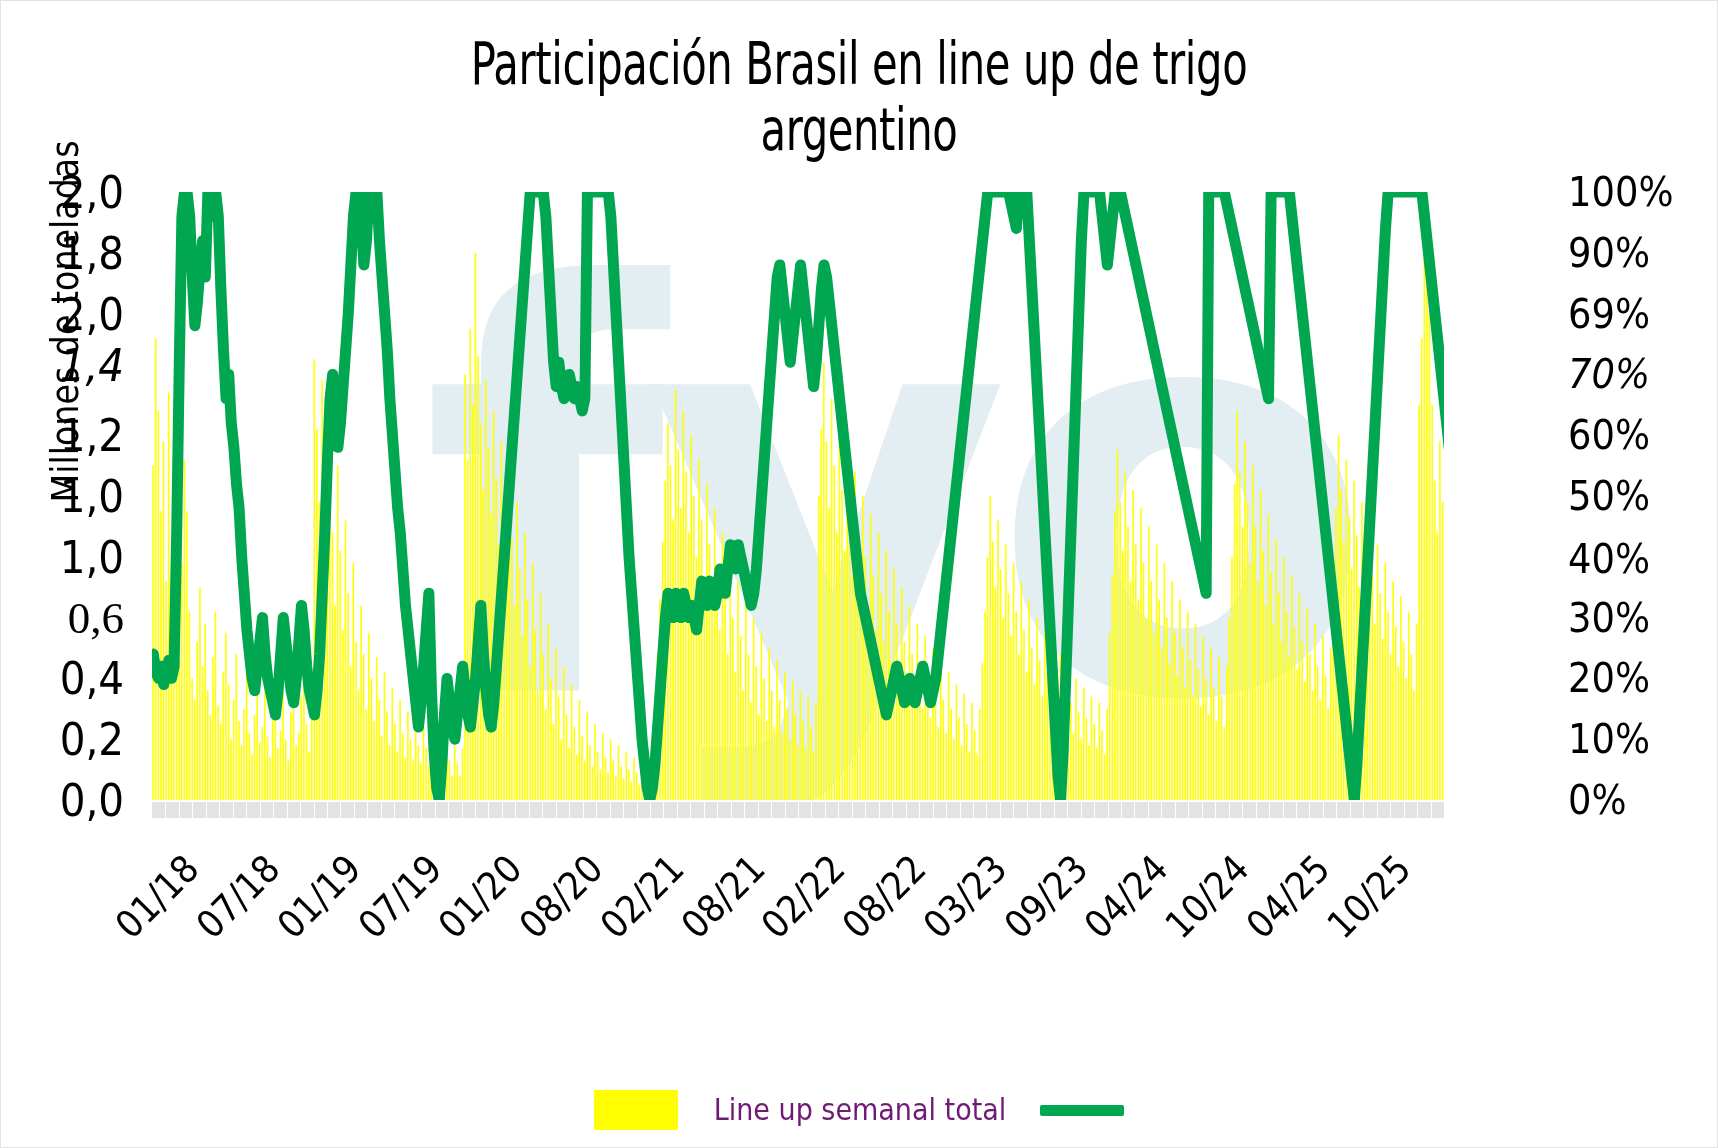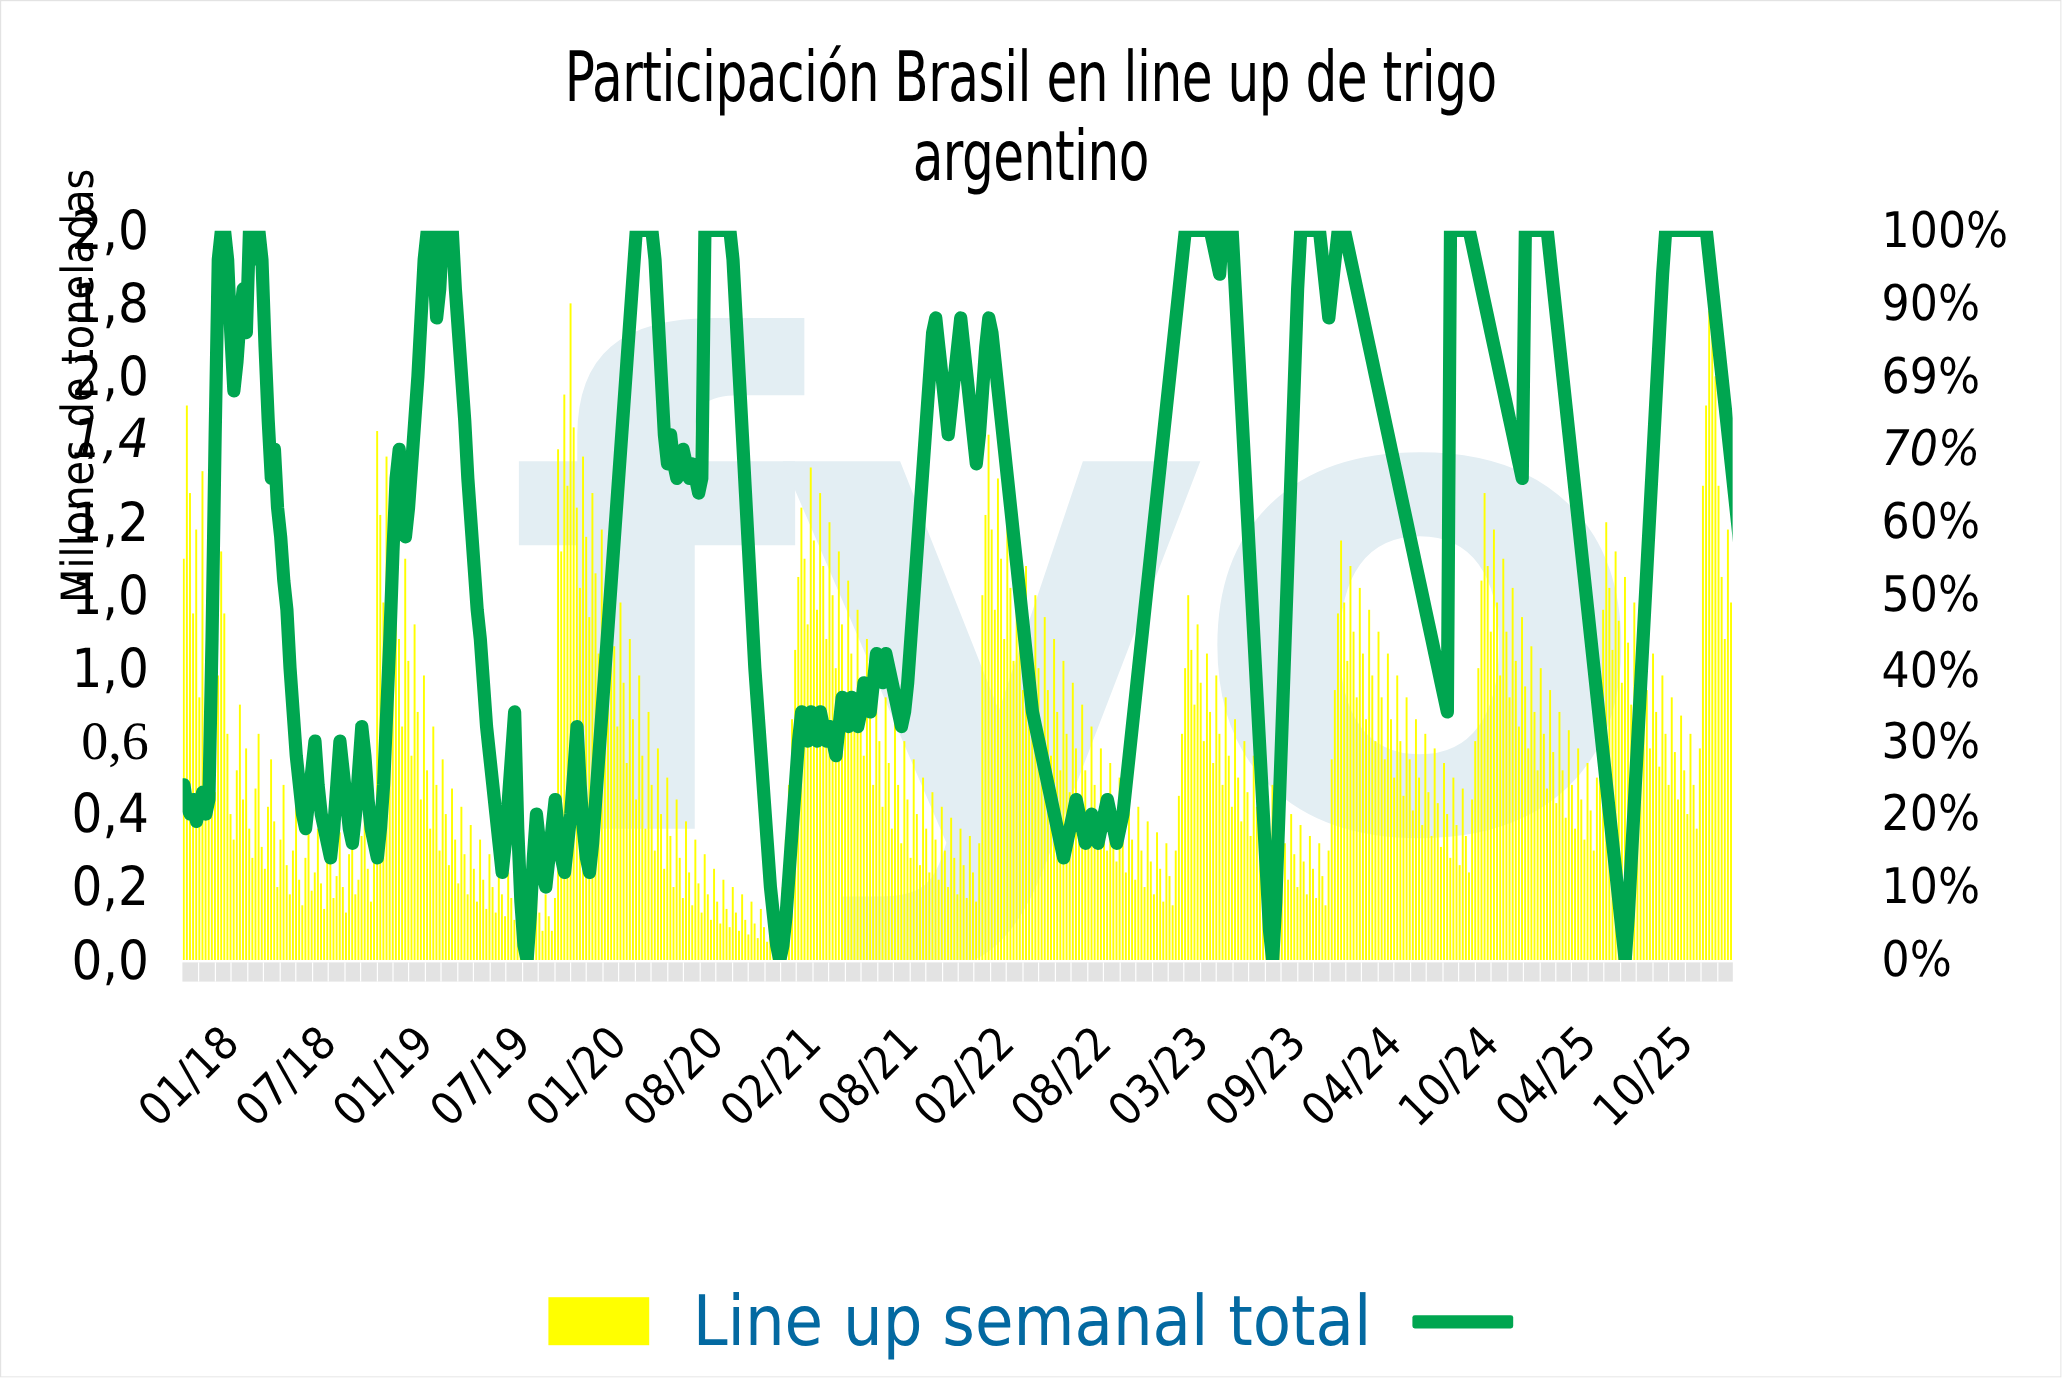--- a/index.html
+++ b/index.html
@@ -66,21 +66,21 @@
 
   
   .legend{
     position:absolute;left:0;bottom:18px;width:100%;
     display:flex;justify-content:center;align-items:center;gap:34px;
   }
   .lg{display:flex;align-items:center;gap:16px;}
   .sw-bar{width:84px;height:40px;background:#FFFF00;}
   .sw-line{width:84px;height:11px;background:#00A650;border-radius:2px;}
   .lg-text{
-    font-size:58px;color:#0369a1;line-height:1;
+    font-size:30px;color:#701a75;line-height:1;
     font-family:"DejaVu Sans Condensed","Liberation Sans",sans-serif;
     margin-left:20px;
   }
 </style>
 </head>
 <body>
 
 <div id="stage">
   <div class="frame"></div>
 

